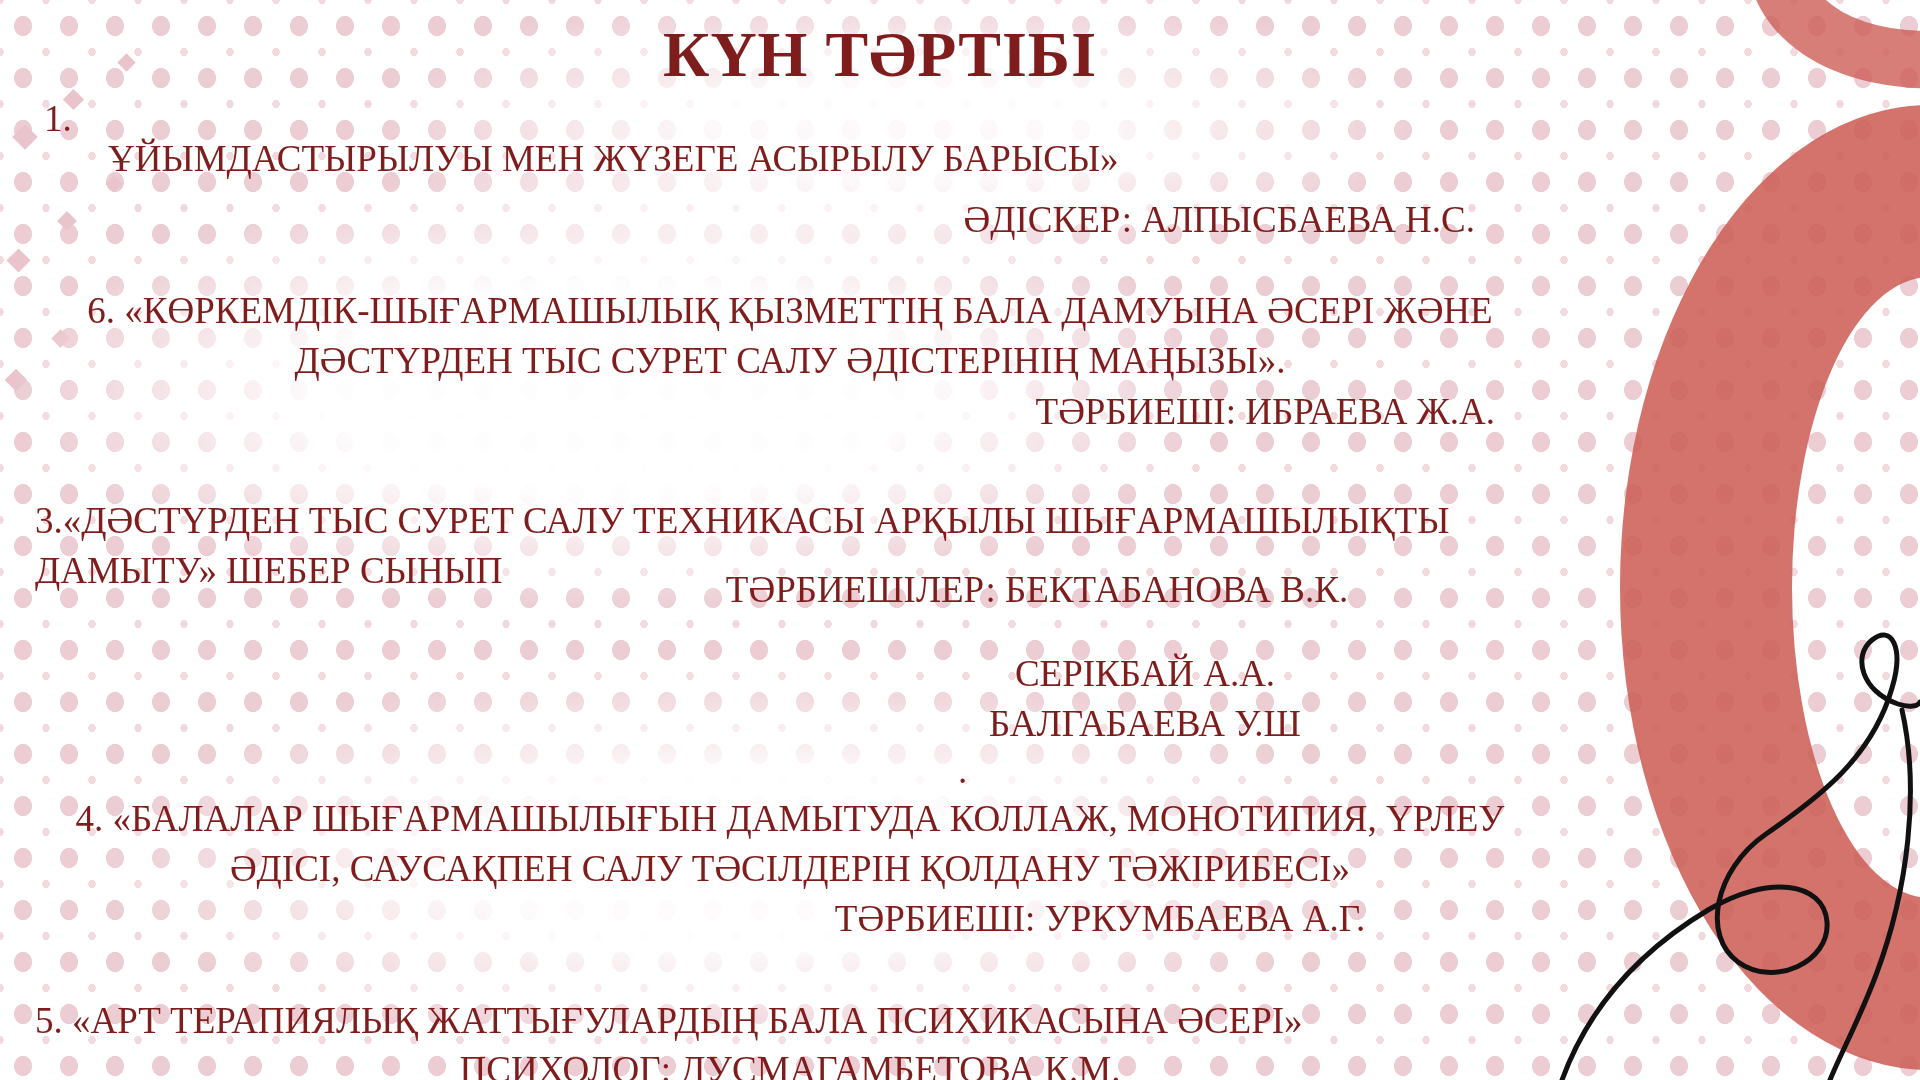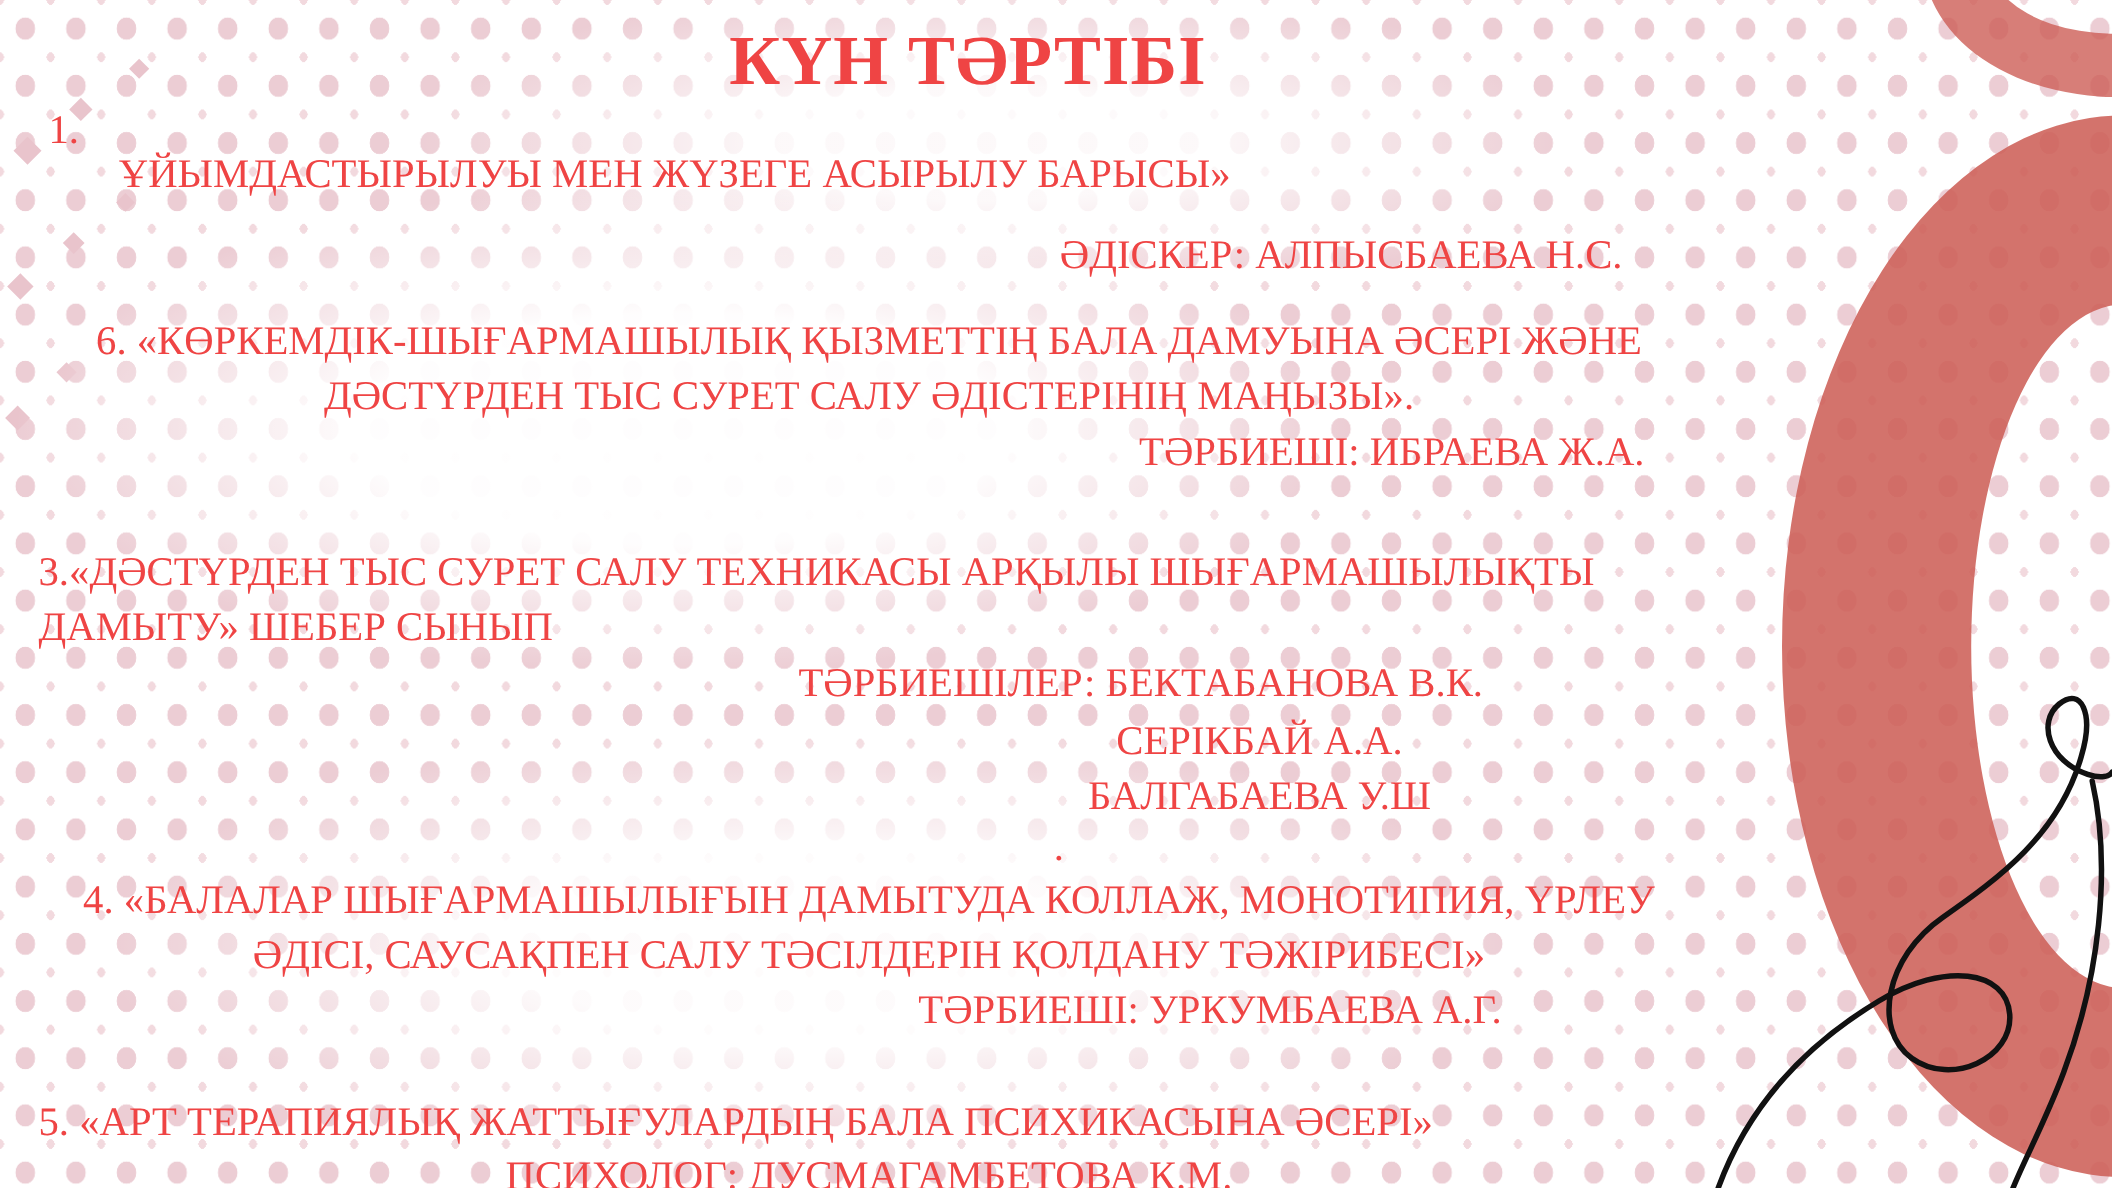--- a/index.html
+++ b/index.html
@@ -1,20 +1,20 @@
 <!DOCTYPE html>
 <html><head>
 <meta charset="utf-8">
 <style>
   html,body { margin:0; padding:0; background:#888; }
   #slide {
     position:relative; width:1920px; height:1080px; overflow:hidden;
     background:#ffffff;
     font-family:"Liberation Serif","DejaVu Serif",serif;
-    color:#ef4444;
+    color:#7f1d1d;
   }
   
   .bg-dots {
     position:absolute; inset:0; z-index:0;
     background-image:
       radial-gradient(15px 17px at center, #eccdd4 58%, rgba(236,205,212,0) 61%),
       radial-gradient(6px 7px at center, #f2d9de 60%, rgba(242,217,222,0) 63%);
     background-size:46px 52px, 46px 52px;
     background-position:0 0, 23px 26px;
   }
@@ -51,27 +51,27 @@
   }
   
   .txt { position:absolute; z-index:3; font-size:37px; line-height:1.3; white-space:nowrap; }
   .title {
     position:absolute; z-index:3; left:0; top:18px; width:1760px; margin:0;
     text-align:center; font-size:64px; font-weight:bold; letter-spacing:1px;
   }
   .i1-num  { left:44px;  top:95px;  }
   .i1-l1   { left:108px; top:95px;  }
   .i1-l2   { left:108px; top:135px; }
-  .sp1     { left:0; top:209px; width:1475px; text-align:right; }
+  .sp1     { left:0; top:196px; width:1475px; text-align:right; }
   .i2-l1   { left:0; top:287px; width:1580px; text-align:center; }
   .i2-l2   { left:0; top:337px; width:1580px; text-align:center; }
   .sp2     { left:0; top:388px; width:1455px; text-align:right;margin-left:40px; }
   .i3-l1   { left:35px; top:497px; }
   .i3-l2   { left:35px; top:547px; }
-  .sp3-l1  { left:1037px; top:598px; transform:translateX(-50%); }
+  .sp3-l1  { left:1037px; top:566px; transform:translateX(-50%); }
   .sp3-l2  { left:1145px; top:650px; transform:translateX(-50%); }
   .sp3-l3  { left:1145px; top:700px; transform:translateX(-50%); }
   .sp3-dot { left:958px;  top:747px; }
   .i4-l1   { left:0; top:795px; width:1580px; text-align:center; }
   .i4-l2   { left:0; top:845px; width:1580px; text-align:center; }
   .sp4     { left:1100px; top:895px; transform:translateX(-50%); }
   .i5-l1   { left:35px; top:997px; }
   .sp5     { left:790px; top:1046px; transform:translateX(-50%); }
   
   .scribble { position:absolute; z-index:4; left:1500px; top:560px; }

